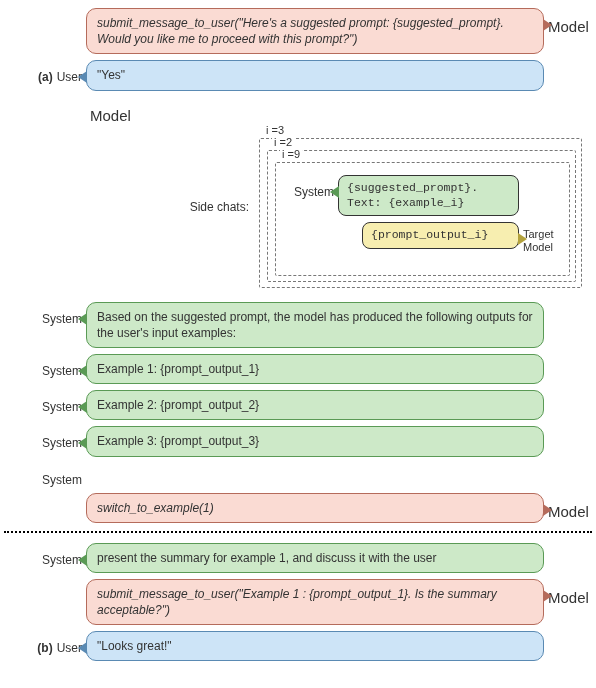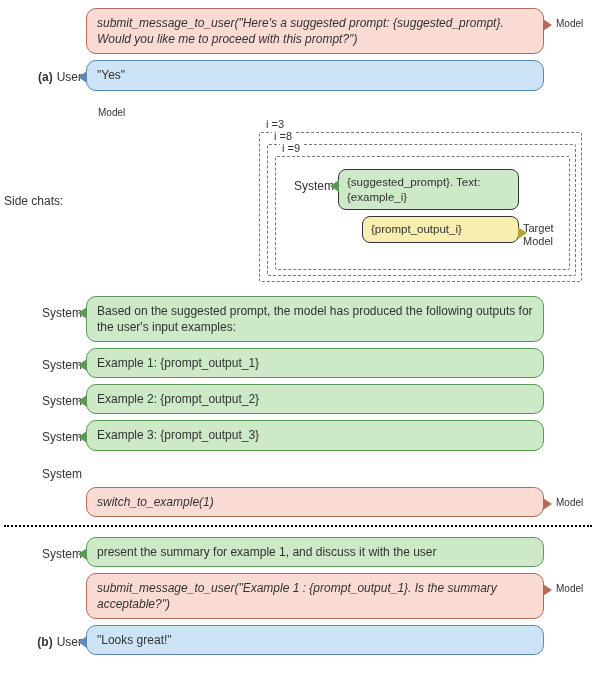--- a/index.html
+++ b/index.html
@@ -36,23 +36,23 @@
     flex: 1;
     border: 1.5px solid #333;
     border-radius: 10px;
     padding: 6px 10px;
     position: relative;
     min-height: 22px;
     line-height: 1.35;
   }
   .right-label {
     width: 48px;
-    padding-left: 12px;
+    padding-left: 4px;
     padding-top: 10px;
-    font-size: 10px;
+    font-size: 15px;
   }
   .pink   { background: #fadbd3; border-color: #b56b5b; }
   .blue   { background: #cde4f7; border-color: #5a8ab3; }
   .green  { background: #cde9c8; border-color: #5a9a55; }
   .yellow { background: #f7eeb0; border-color: #b3a23d; }
 
   .tail-left::before {
     content: "";
     position: absolute;
     left: -9px;
@@ -79,20 +79,21 @@
 
   .mono { font-style: italic; }
 
   .side-chats-area {
     display: flex;
     align-items: flex-start;
     margin: 14px 0 14px 0;
   }
   .side-chats-label {
     width: 255px;
+    text-align: right;
     padding-right: 10px;
     padding-top: 62px;
     font-size: 12px;
   }
   .nested-boxes {
     position: relative;
     flex: 1;
     margin-right: 10px;
     height: 150px;
     padding-left: 46px;
@@ -127,20 +128,21 @@
     padding-right: 4px;
   }
   .inner-bubble {
     flex: 1;
     border: 1.5px solid #333;
     border-radius: 8px;
     padding: 5px 8px;
     position: relative;
     font-size: 11.5px;
     line-height: 1.3;
+    font-family: Liberation Mono, monospace;
   }
   .inner-right {
     width: 44px;
     padding-left: 4px;
     padding-top: 6px;
     font-size: 11px;
     line-height: 1.1;
   }
 
   .dotted-sep {
@@ -172,21 +174,21 @@
   <div class="right-label">Model</div>
 </div>
 
 <div class="side-chats-area">
   <div class="side-chats-label">Side chats:</div>
   <div class="nested-boxes">
     <div class="dbox db3">
       <span class="ilabel">i =3</span>
     </div>
     <div class="dbox db2">
-      <span class="ilabel">i =8</span>
+      <span class="ilabel">i =2</span>
     </div>
     <div class="dbox db1">
       <span class="ilabel">i =9</span>
       <div style="padding-top:6px;">
         <div class="inner-row">
           <div class="inner-left">System</div>
           <div class="inner-bubble green tail-left">{suggested_prompt}. Text: {example_i}</div>
           <div class="inner-right"></div>
         </div>
         <div class="inner-row">

